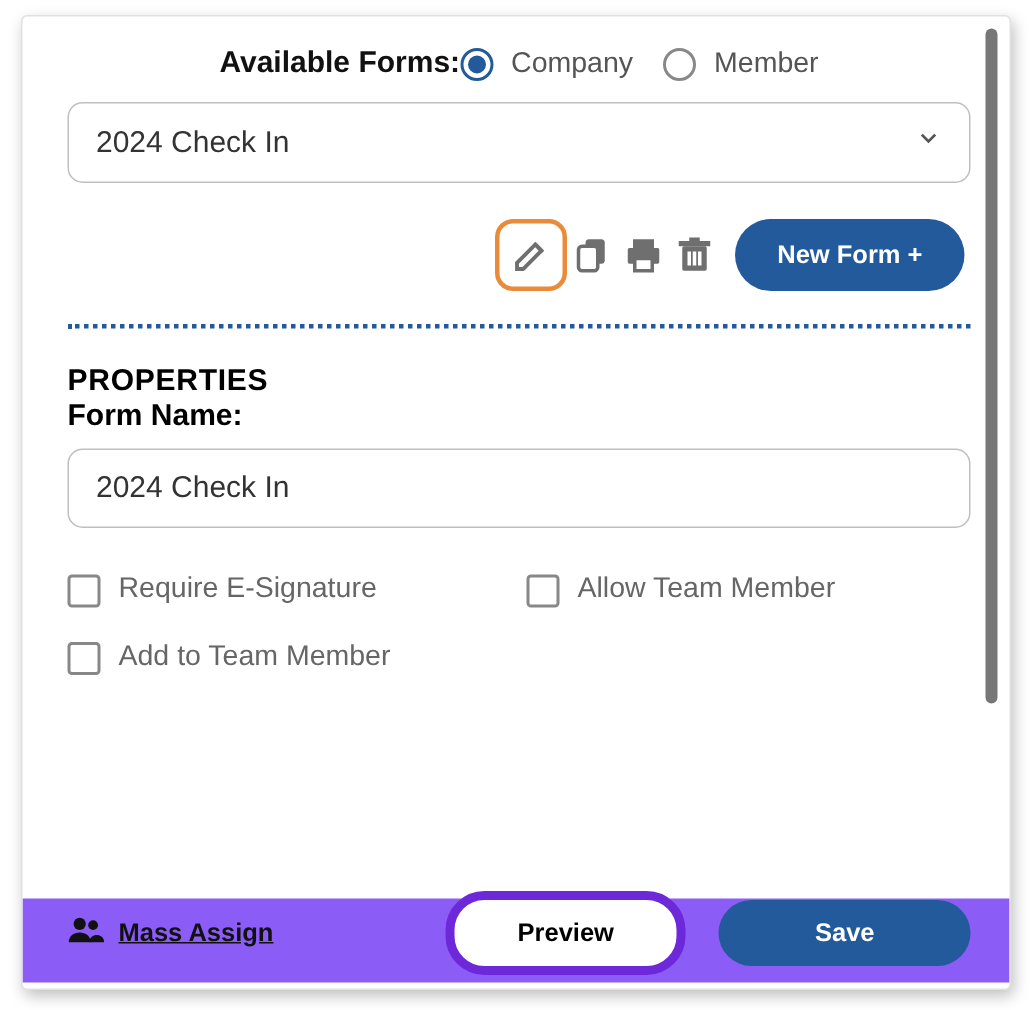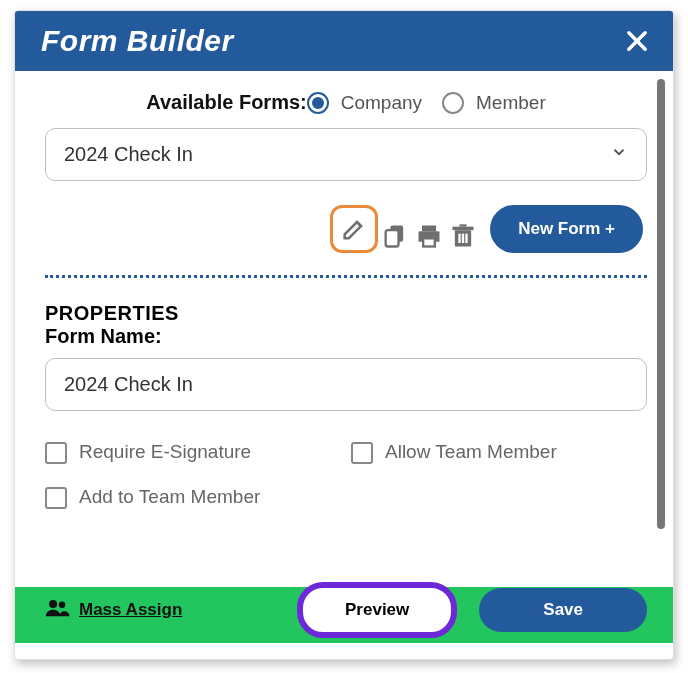--- a/index.html
+++ b/index.html
@@ -55,21 +55,21 @@
   }
   .radio-label { margin-right:14px; cursor:pointer; }
   .select {
     width:100%; border:1px solid #bfbfbf; border-radius:10px;
     padding:14px 18px; font-size:20px; color:#333;
     display:flex; justify-content:space-between; align-items:center;
     cursor:pointer; margin-bottom:24px;
   }
   .chev { width:18px; height:18px; }
   .toolbar-row {
-    display:flex; align-items:flex-end; justify-content:flex-end;
+    display:flex; align-items:center; justify-content:flex-end;
     margin-bottom:22px; padding-right:4px;
   }
   .iconbtn {
     width:34px; height:34px; color:#6f6f6f; cursor:pointer;
     display:inline-flex; align-items:center; justify-content:center;
   }
   .iconbtn svg { width:28px; height:28px; }
   .edit-highlight {
     border:3px solid #e98b3b; border-radius:12px; padding:6px;
     width:48px; height:48px; display:inline-flex; align-items:center; justify-content:center;
@@ -99,23 +99,23 @@
   .checkbox {
     width:22px; height:22px; border:2px solid #888; border-radius:3px; flex-shrink:0;
     margin-top:1px;
   }
   .info-dot {
     display:inline-flex; width:14px; height:14px; border-radius:50%;
     background:#777; color:#fff; font-size:10px; align-items:center; justify-content:center;
     margin-left:4px; position:relative; top:-4px;
   }
   .footer {
-    position:absolute; left:0; right:0; bottom:16px; height:56px;
+    position:absolute; left:0; right:0; bottom:4px; height:56px;
     display:flex; align-items:center; padding:0 26px 10px 30px;
-    gap:22px; background:#22c55e;
+    gap:22px; background:#8b5cf6;
   }
   .mass-assign {
     display:flex; align-items:center; gap:8px; color:#111; font-weight:700;
     text-decoration:underline; font-size:17px; cursor:pointer; flex-shrink:0;
   }
   .mass-assign svg { width:26px; height:20px; }
   .footer .spacer { flex:1; }
   .preview-btn {
     background:#fff; border:6px solid #6d28d9; border-radius:26px;
     padding:12px 42px; font-size:17px; font-weight:700; cursor:pointer;
@@ -123,29 +123,20 @@
   .save-btn {
     background:#235a9b; color:#fff; border:none; border-radius:26px;
     padding:12px 64px; font-size:17px; font-weight:700; cursor:pointer;
   }
 </style>
 </head>
 <body>
 
 <div class="modal">
 
-  <div class="header">
-    <h1>Form Builder</h1>
-    <span class="close-x">
-      <svg viewBox="0 0 24 24" fill="none" stroke="currentColor" stroke-width="3" stroke-linecap="round">
-          <line x1="5" y1="5" x2="19" y2="19"></line>
-          <line x1="19" y1="5" x2="5" y2="19"></line>
-        </svg>
-    </span>
-  </div>
 
   <div class="body">
     <div class="scrollbar"></div>
 
     <div class="row available-row">
       <span class="label-strong">Available Forms:</span>
       <div class="radio-group">
         <span class="radio selected"></span>
         <span class="radio-label">Company</span>
         <span class="radio"></span>

